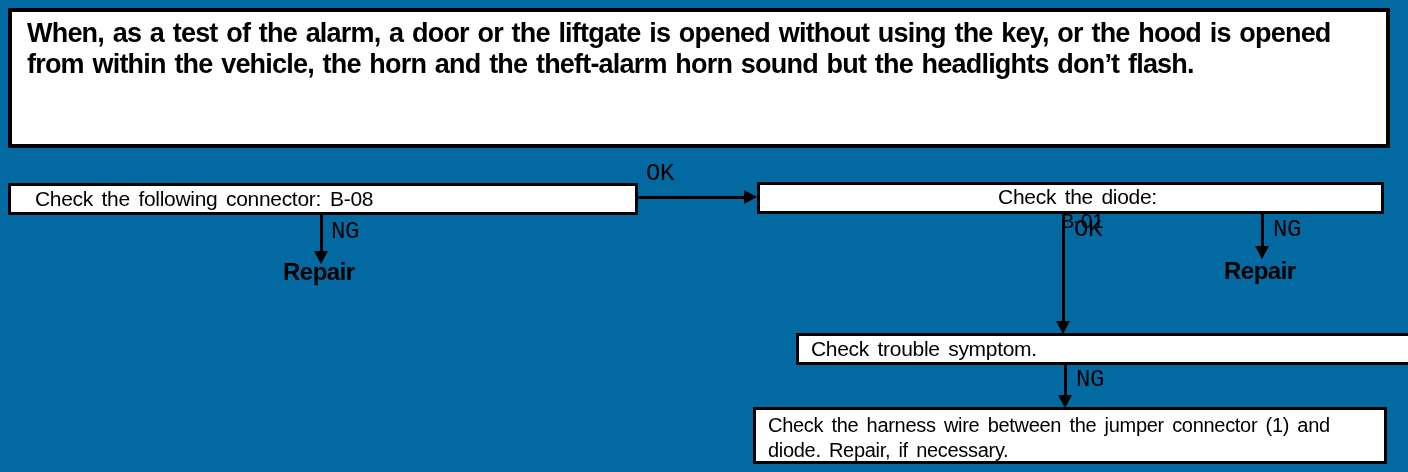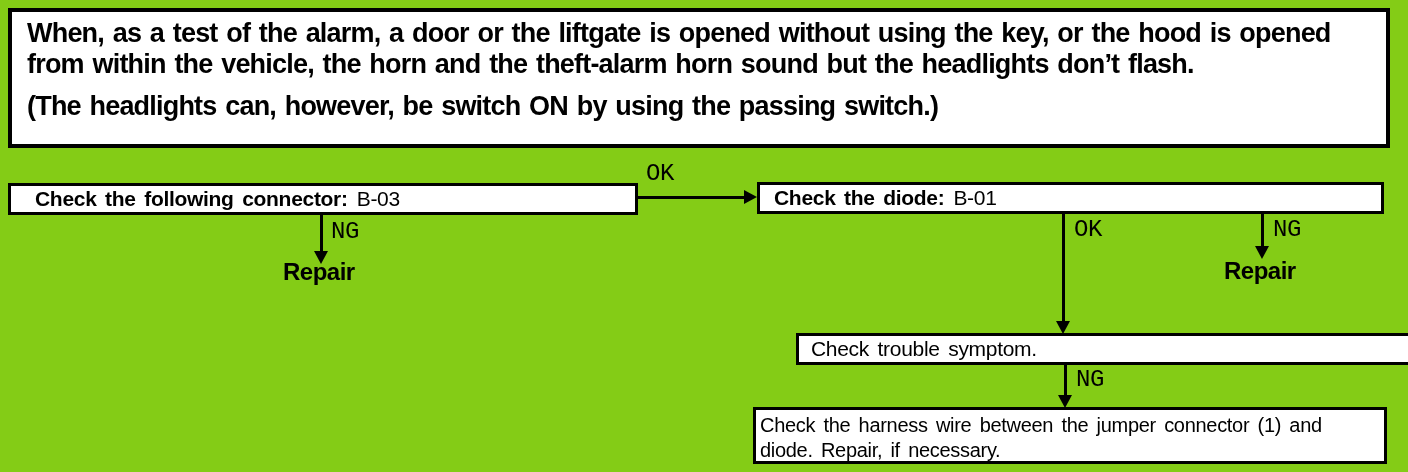--- a/index.html
+++ b/index.html
@@ -1,19 +1,19 @@
 <!DOCTYPE html>
 <html><head>
 <meta charset="utf-8">
 <style>
   html,body{margin:0;padding:0;background:#ffffff;}
   .canvas{
     position:relative;
     width:1408px;height:472px;
-    background:#84cc16;
+    background:#0369a1;
     color:#000;
     font-family:"Liberation Sans", sans-serif;
     overflow:hidden;
   }
   .header-box{
     position:absolute;
     left:8px;top:8px;width:1382px;height:140px;
     border:4px solid #000;
     box-sizing:border-box;
     background:#fff;
@@ -33,21 +33,21 @@
     border:3px solid #000;
     box-sizing:border-box;
     background:#fff;
     display:flex;
     align-items:center;
     font-size:21px;
     letter-spacing:-0.3px;
     word-spacing:3px;
     white-space:nowrap;
   }
-  .flow-box .lead{font-weight:bold;}
+  .flow-box .lead{font-weight:normal;}
   .flow-box .val{font-weight:normal;margin-left:9px;}
   .flow-box.plain{font-weight:normal;}
   .flow-box.multi{
     white-space:normal;
     align-items:flex-start;
     font-size:20px;
     line-height:25px;
     padding-top:3px;
   }
   .hline{position:absolute;height:3px;background:#000;}
@@ -72,38 +72,37 @@
     text-align:center;
   }
 </style>
 </head>
 <body>
 
 <div class="canvas">
 
   <div class="header-box">
     <p>When, as a test of the alarm, a door or the liftgate is opened without using the key, or the hood is opened from within the vehicle, the horn and the theft-alarm horn sound but the headlights don’t flash.</p>
-    <p class="note">(The headlights can, however, be switch ON by using the passing switch.)</p>
   </div>
 
   <div class="flow-box" style="left:8px;top:183px;width:630px;height:32px;padding-left:24px;">
     <span class="lead">Check the following connector:</span>
-    <span class="val">B-03</span>
+    <span class="val">B-08</span>
   </div>
 
   <span class="edge-label" style="left:646px;top:160px;">OK</span>
   <div class="hline" style="left:637px;top:196px;width:110px;"></div>
   <div class="arr-r" style="left:744px;top:190px;"></div>
 
   <div class="vline" style="left:320px;top:215px;height:39px;"></div>
   <div class="arr-d" style="left:314px;top:251px;"></div>
   <span class="edge-label" style="left:331px;top:218px;">NG</span>
   <span class="result-label" style="left:283px;top:258px;">Repair</span>
 
-  <div class="flow-box" style="left:757px;top:182px;width:627px;height:32px;padding-left:14px;">
+  <div class="flow-box" style="left:757px;top:182px;width:627px;height:32px;padding-left:14px;flex-direction:column;">
     <span class="lead">Check the diode:</span>
     <span class="val">B-01</span>
   </div>
 
   <div class="vline" style="left:1062px;top:214px;height:110px;"></div>
   <div class="arr-d" style="left:1056px;top:321px;"></div>
   <span class="edge-label" style="left:1074px;top:216px;">OK</span>
 
   <div class="vline" style="left:1261px;top:214px;height:34px;"></div>
   <div class="arr-d" style="left:1255px;top:246px;"></div>
@@ -111,17 +110,17 @@
   <span class="result-label" style="left:1224px;top:257px;">Repair</span>
 
   <div class="flow-box plain" style="left:796px;top:333px;width:628px;height:32px;padding-left:12px;">
     <span>Check trouble symptom.</span>
   </div>
 
   <div class="vline" style="left:1064px;top:365px;height:33px;"></div>
   <div class="arr-d" style="left:1058px;top:395px;"></div>
   <span class="edge-label" style="left:1076px;top:366px;">NG</span>
 
-  <div class="flow-box plain multi" style="left:753px;top:407px;width:634px;height:57px;padding-left:4px;padding-right:8px;">
+  <div class="flow-box plain multi" style="left:753px;top:407px;width:634px;height:57px;padding-left:12px;padding-right:8px;">
     <span>Check the harness wire between the jumper connector (1) and diode. Repair, if necessary.</span>
   </div>
 
 </div>
 
 </body></html>

